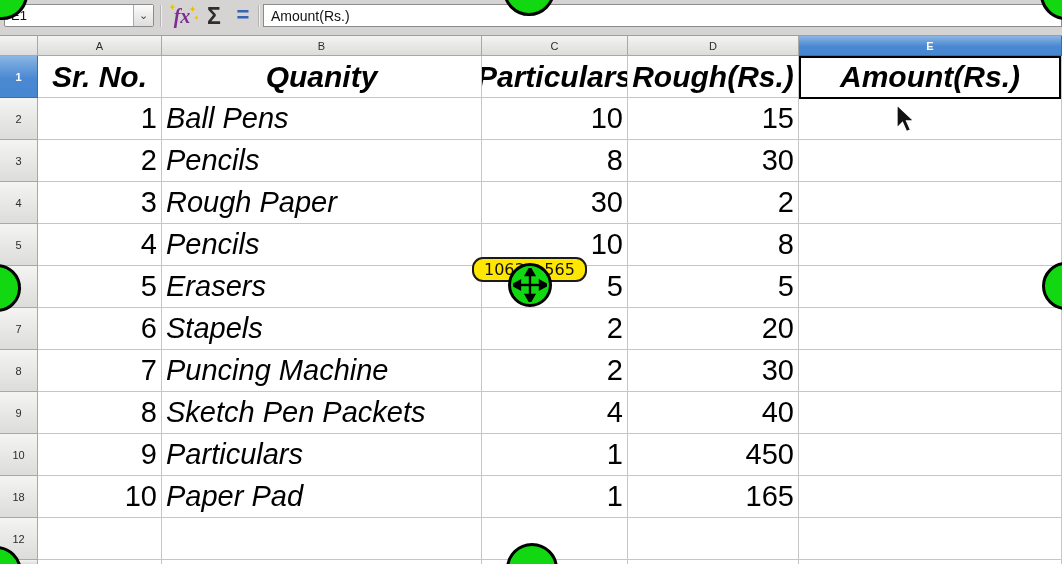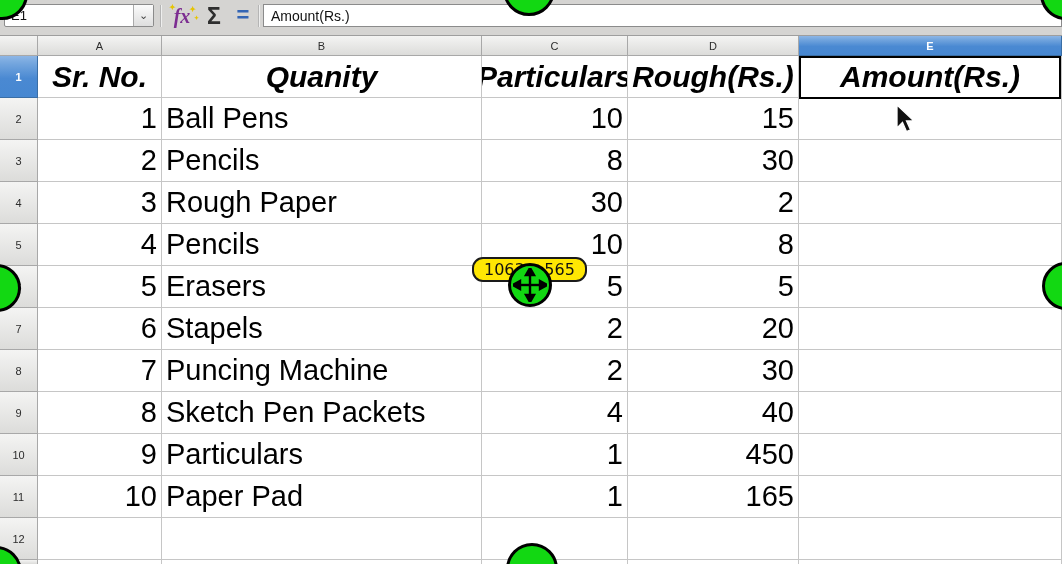--- a/index.html
+++ b/index.html
@@ -38,21 +38,21 @@
   .ch, .corner, .rh { background:linear-gradient(#f4f4f3,#dcdcda);
         border-right:1px solid #a8a8a8; border-bottom:1px solid #a8a8a8;
         display:flex; align-items:center; justify-content:center;
         font-size:11px; color:#2c2c2c; overflow:hidden; }
   .ch.sel, .rh.sel { background:linear-gradient(#8db6e6 0%,#74a6de 18%,#4a89d2 55%,#4687d1 100%);
         color:#fff; font-weight:bold; border-right:1px solid #3a6ea5; border-bottom:1px solid #3a6ea5; }
   .cell { background:#fff; border-right:1px solid #c6c6c6; border-bottom:1px solid #c6c6c6;
           font-size:29px; color:#000; display:flex; align-items:center; overflow:hidden; white-space:nowrap; }
   .cell.hdr { font-weight:bold; font-size:30px; justify-content:center;font-style:italic; }
   .cell.num { justify-content:flex-end; padding-right:4px; }
-  .cell.txt { justify-content:flex-start; padding-left:4px; }
+  .cell.txt { justify-content:flex-start; padding-left:4px;font-style:italic; }
   .cell.sliver, .rh.sliver { border-bottom:none; }
 
   
   .sel-border { position:absolute; left:799px; top:56px; width:262px; height:43px;
                 border:2px solid #000; pointer-events:none; z-index:5; }
 
   
   .size-tip { position:absolute; left:472px; top:225px; height:25px; padding:0 10px;
               background:#ffe703; border:2px solid #1a1a1a; border-radius:11px;
               font-family:"DejaVu Sans", sans-serif; font-size:16px; color:#111;
@@ -169,21 +169,21 @@
     <div class="cell num">40</div>
     <div class="cell num"></div>
 
     <div class="rh">10</div>
     <div class="cell num">9</div>
     <div class="cell txt">Particulars</div>
     <div class="cell num">1</div>
     <div class="cell num">450</div>
     <div class="cell num"></div>
 
-    <div class="rh">11</div>
+    <div class="rh">18</div>
     <div class="cell num">10</div>
     <div class="cell txt">Paper Pad</div>
     <div class="cell num">1</div>
     <div class="cell num">165</div>
     <div class="cell num"></div>
 
     <div class="rh">12</div>
     <div class="cell num"></div>
     <div class="cell txt"></div>
     <div class="cell num"></div>

